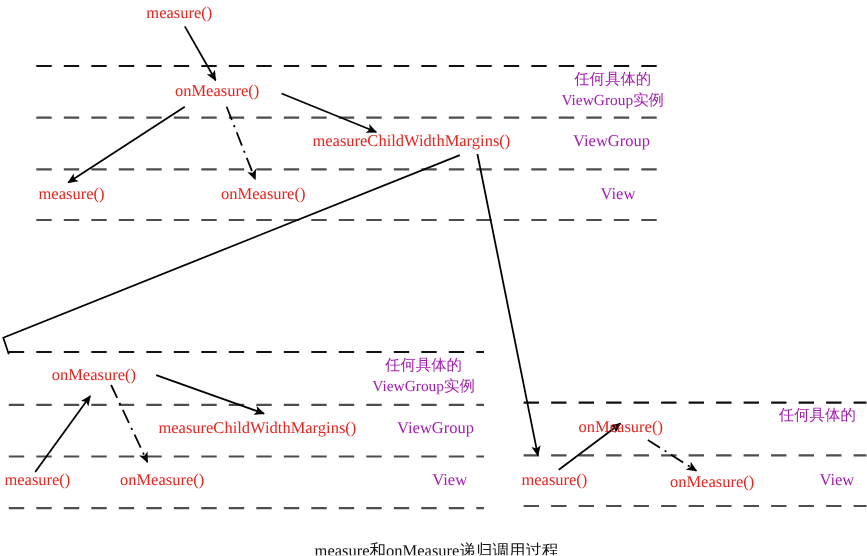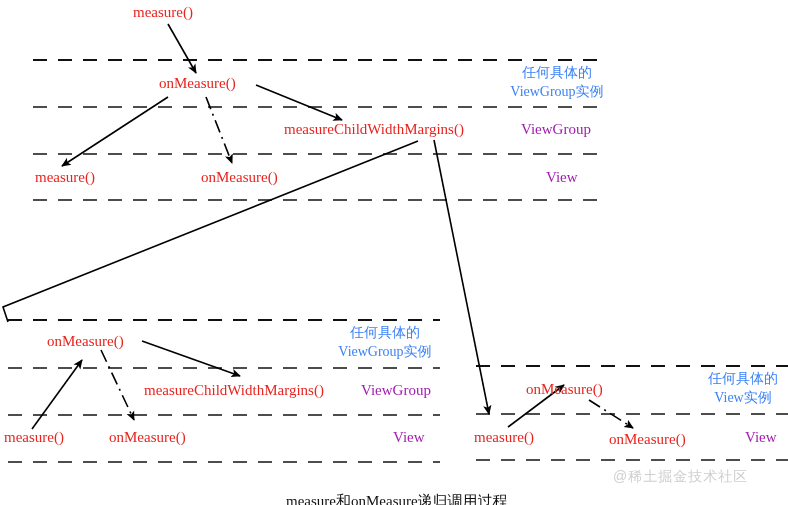--- a/index.html
+++ b/index.html
@@ -31,21 +31,21 @@
     color: #e8241f;
     font-size: 15px;
     font-family: "Liberation Serif", "DejaVu Serif", serif;
   }
   .layer-lbl {
     color: #a21caf;
     font-size: 15px;
     font-family: "Liberation Serif", "DejaVu Serif", serif;
   }
   .zone-lbl {
-    color: #3b82f6;
+    color: #a21caf;
     font-size: 14px;
     text-align: center;
     line-height: 1.35;
     font-family: "Liberation Serif", "DejaVu Serif", serif;
   }
   .caption-lbl {
     color: #111111;
     font-size: 15px;
     font-family: "Liberation Serif", "DejaVu Serif", serif;
     margin-top: 12px;
@@ -149,22 +149,20 @@
   <div class="lbl layer-lbl" style="left:393px; top:430px;">View</div>
 
   <div class="lbl code-lbl" style="left:526px; top:382px;">onMeasure()</div>
 
   <div class="lbl code-lbl" style="left:474px; top:430px;">measure()</div>
 
   <div class="lbl code-lbl" style="left:609px; top:432px;">onMeasure()</div>
 
   <div class="lbl zone-lbl" style="left:700px; top:370px; width:86px;">
     <div>任何具体的</div>
-    <div>View实例</div>
   </div>
 
   <div class="lbl layer-lbl" style="left:745px; top:430px;">View</div>
 
   <div class="lbl caption-lbl" style="left:286px; top:482px;">measure和onMeasure递归调用过程</div>
 
-  <div class="lbl watermark-lbl" style="left:613px; top:469px;">@稀土掘金技术社区</div>
 
 </div>
 
 </body></html>

